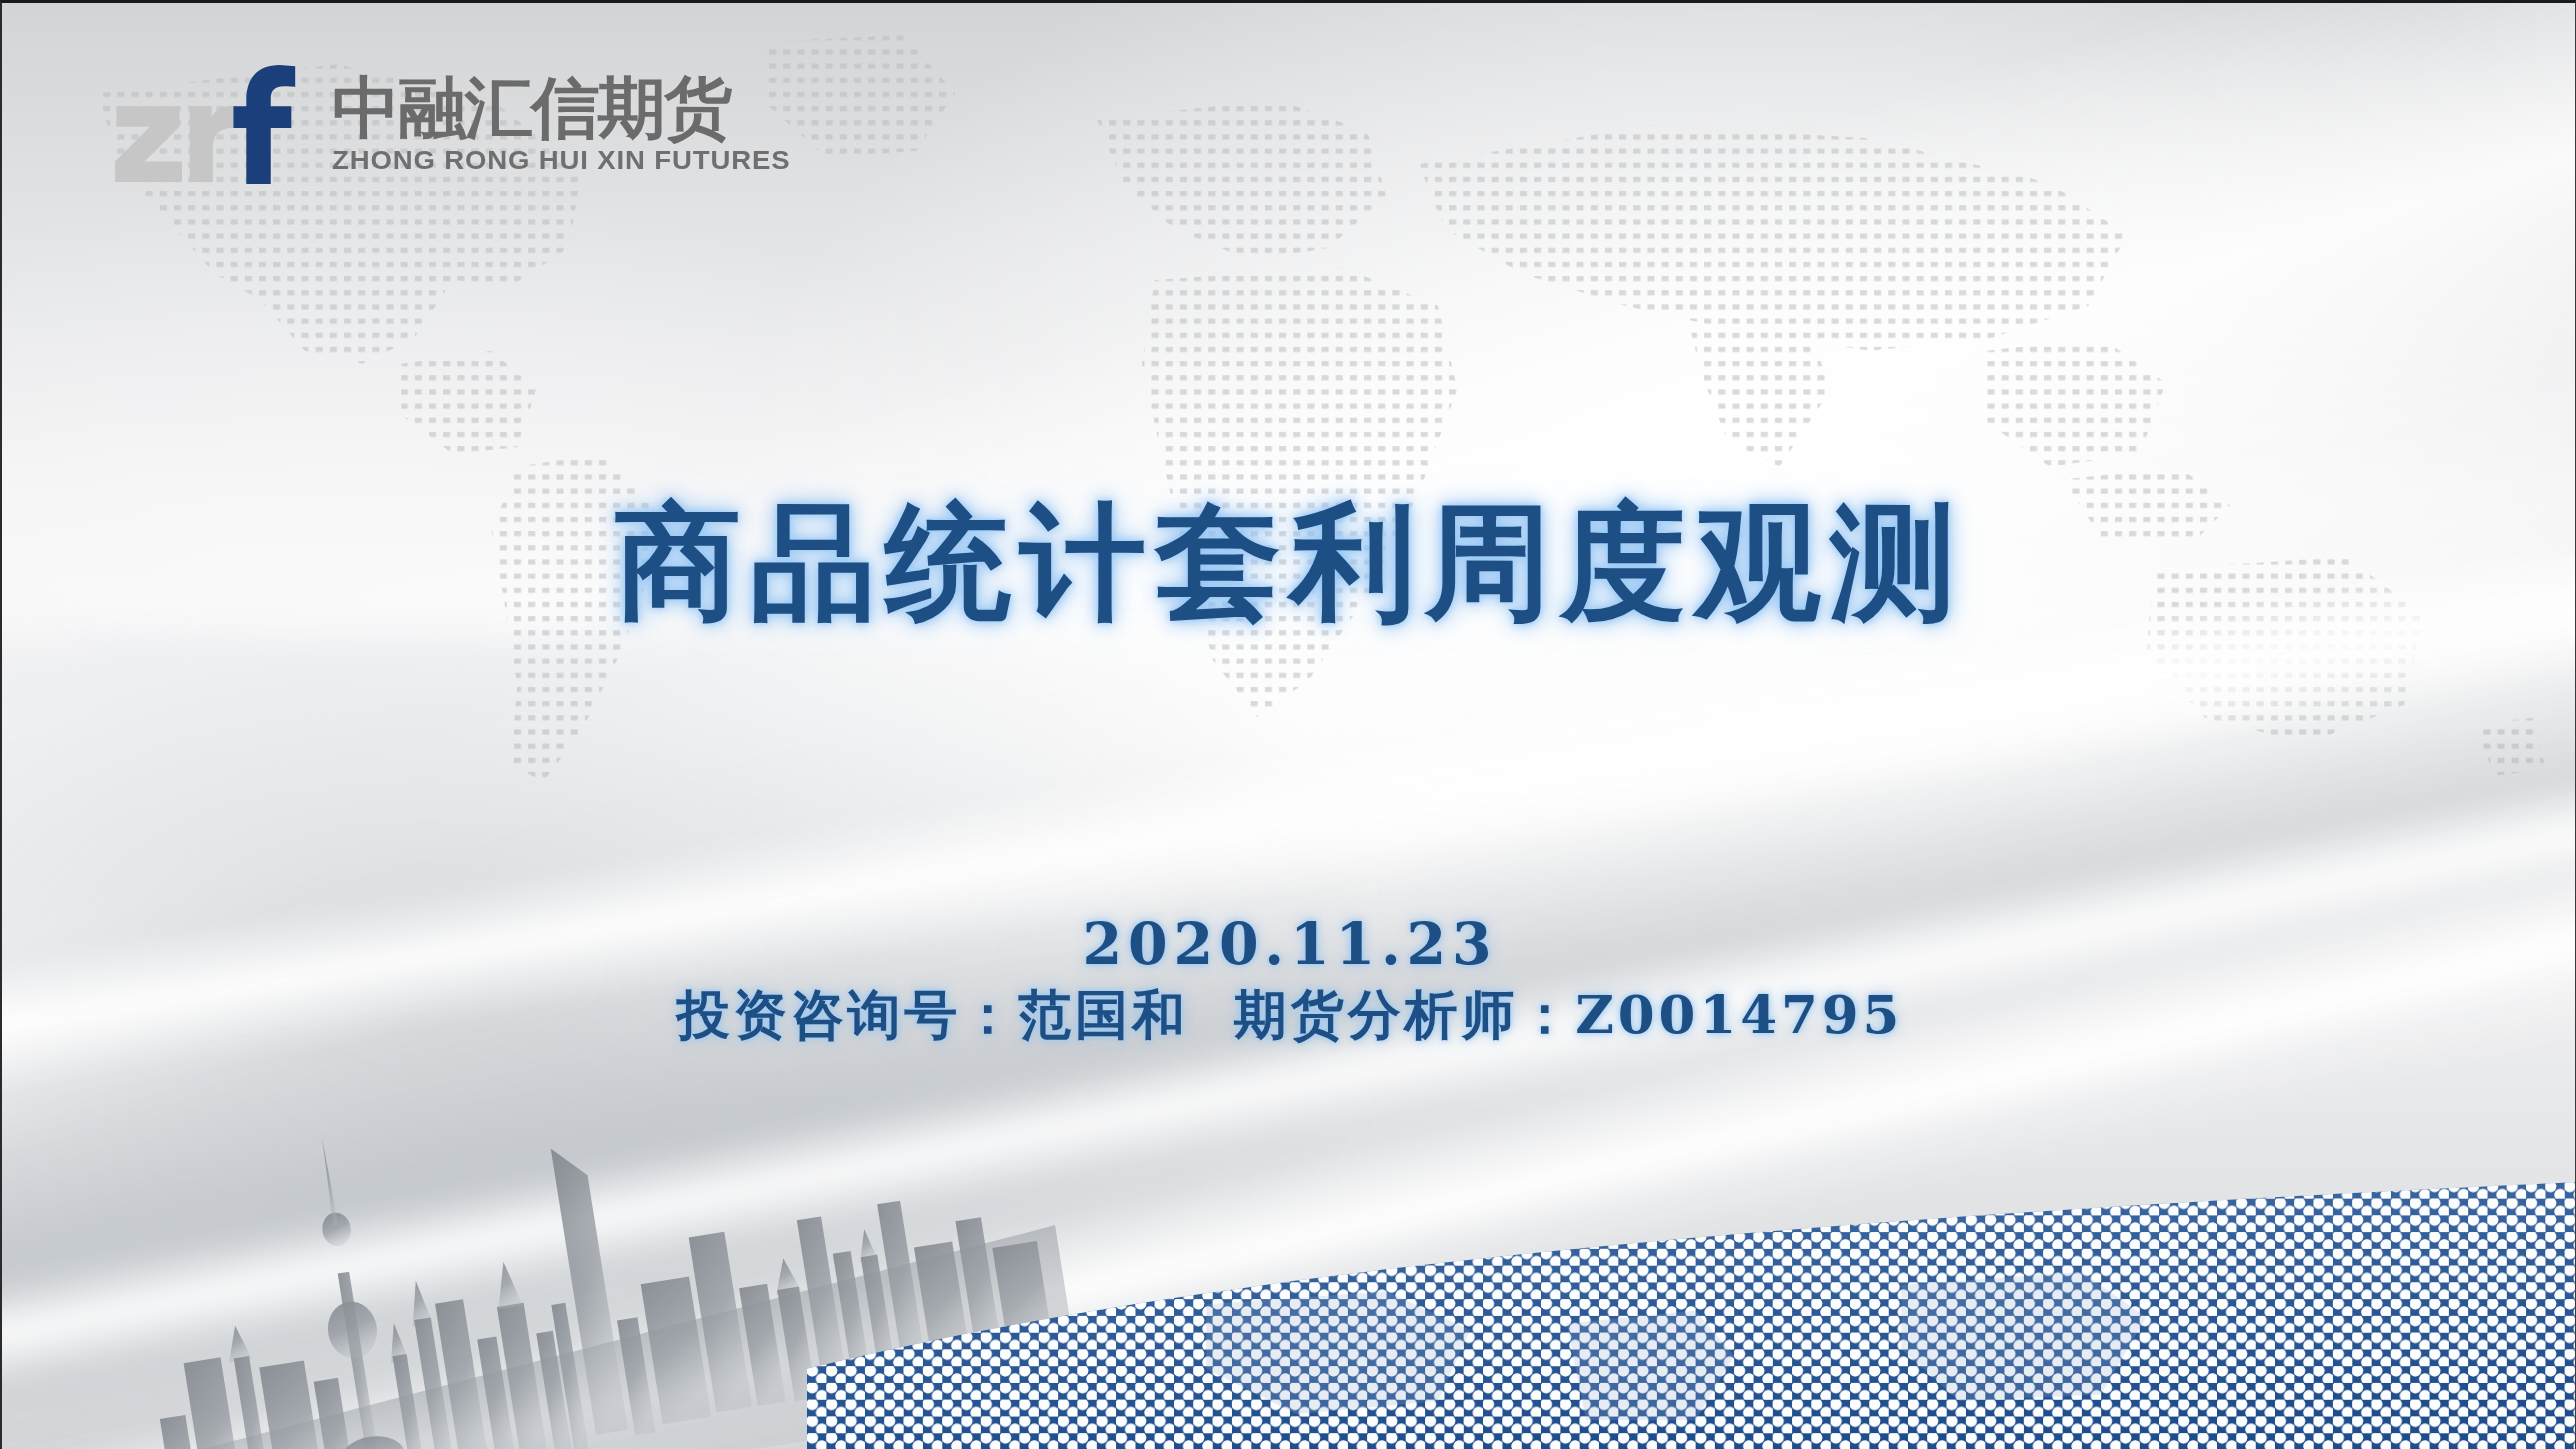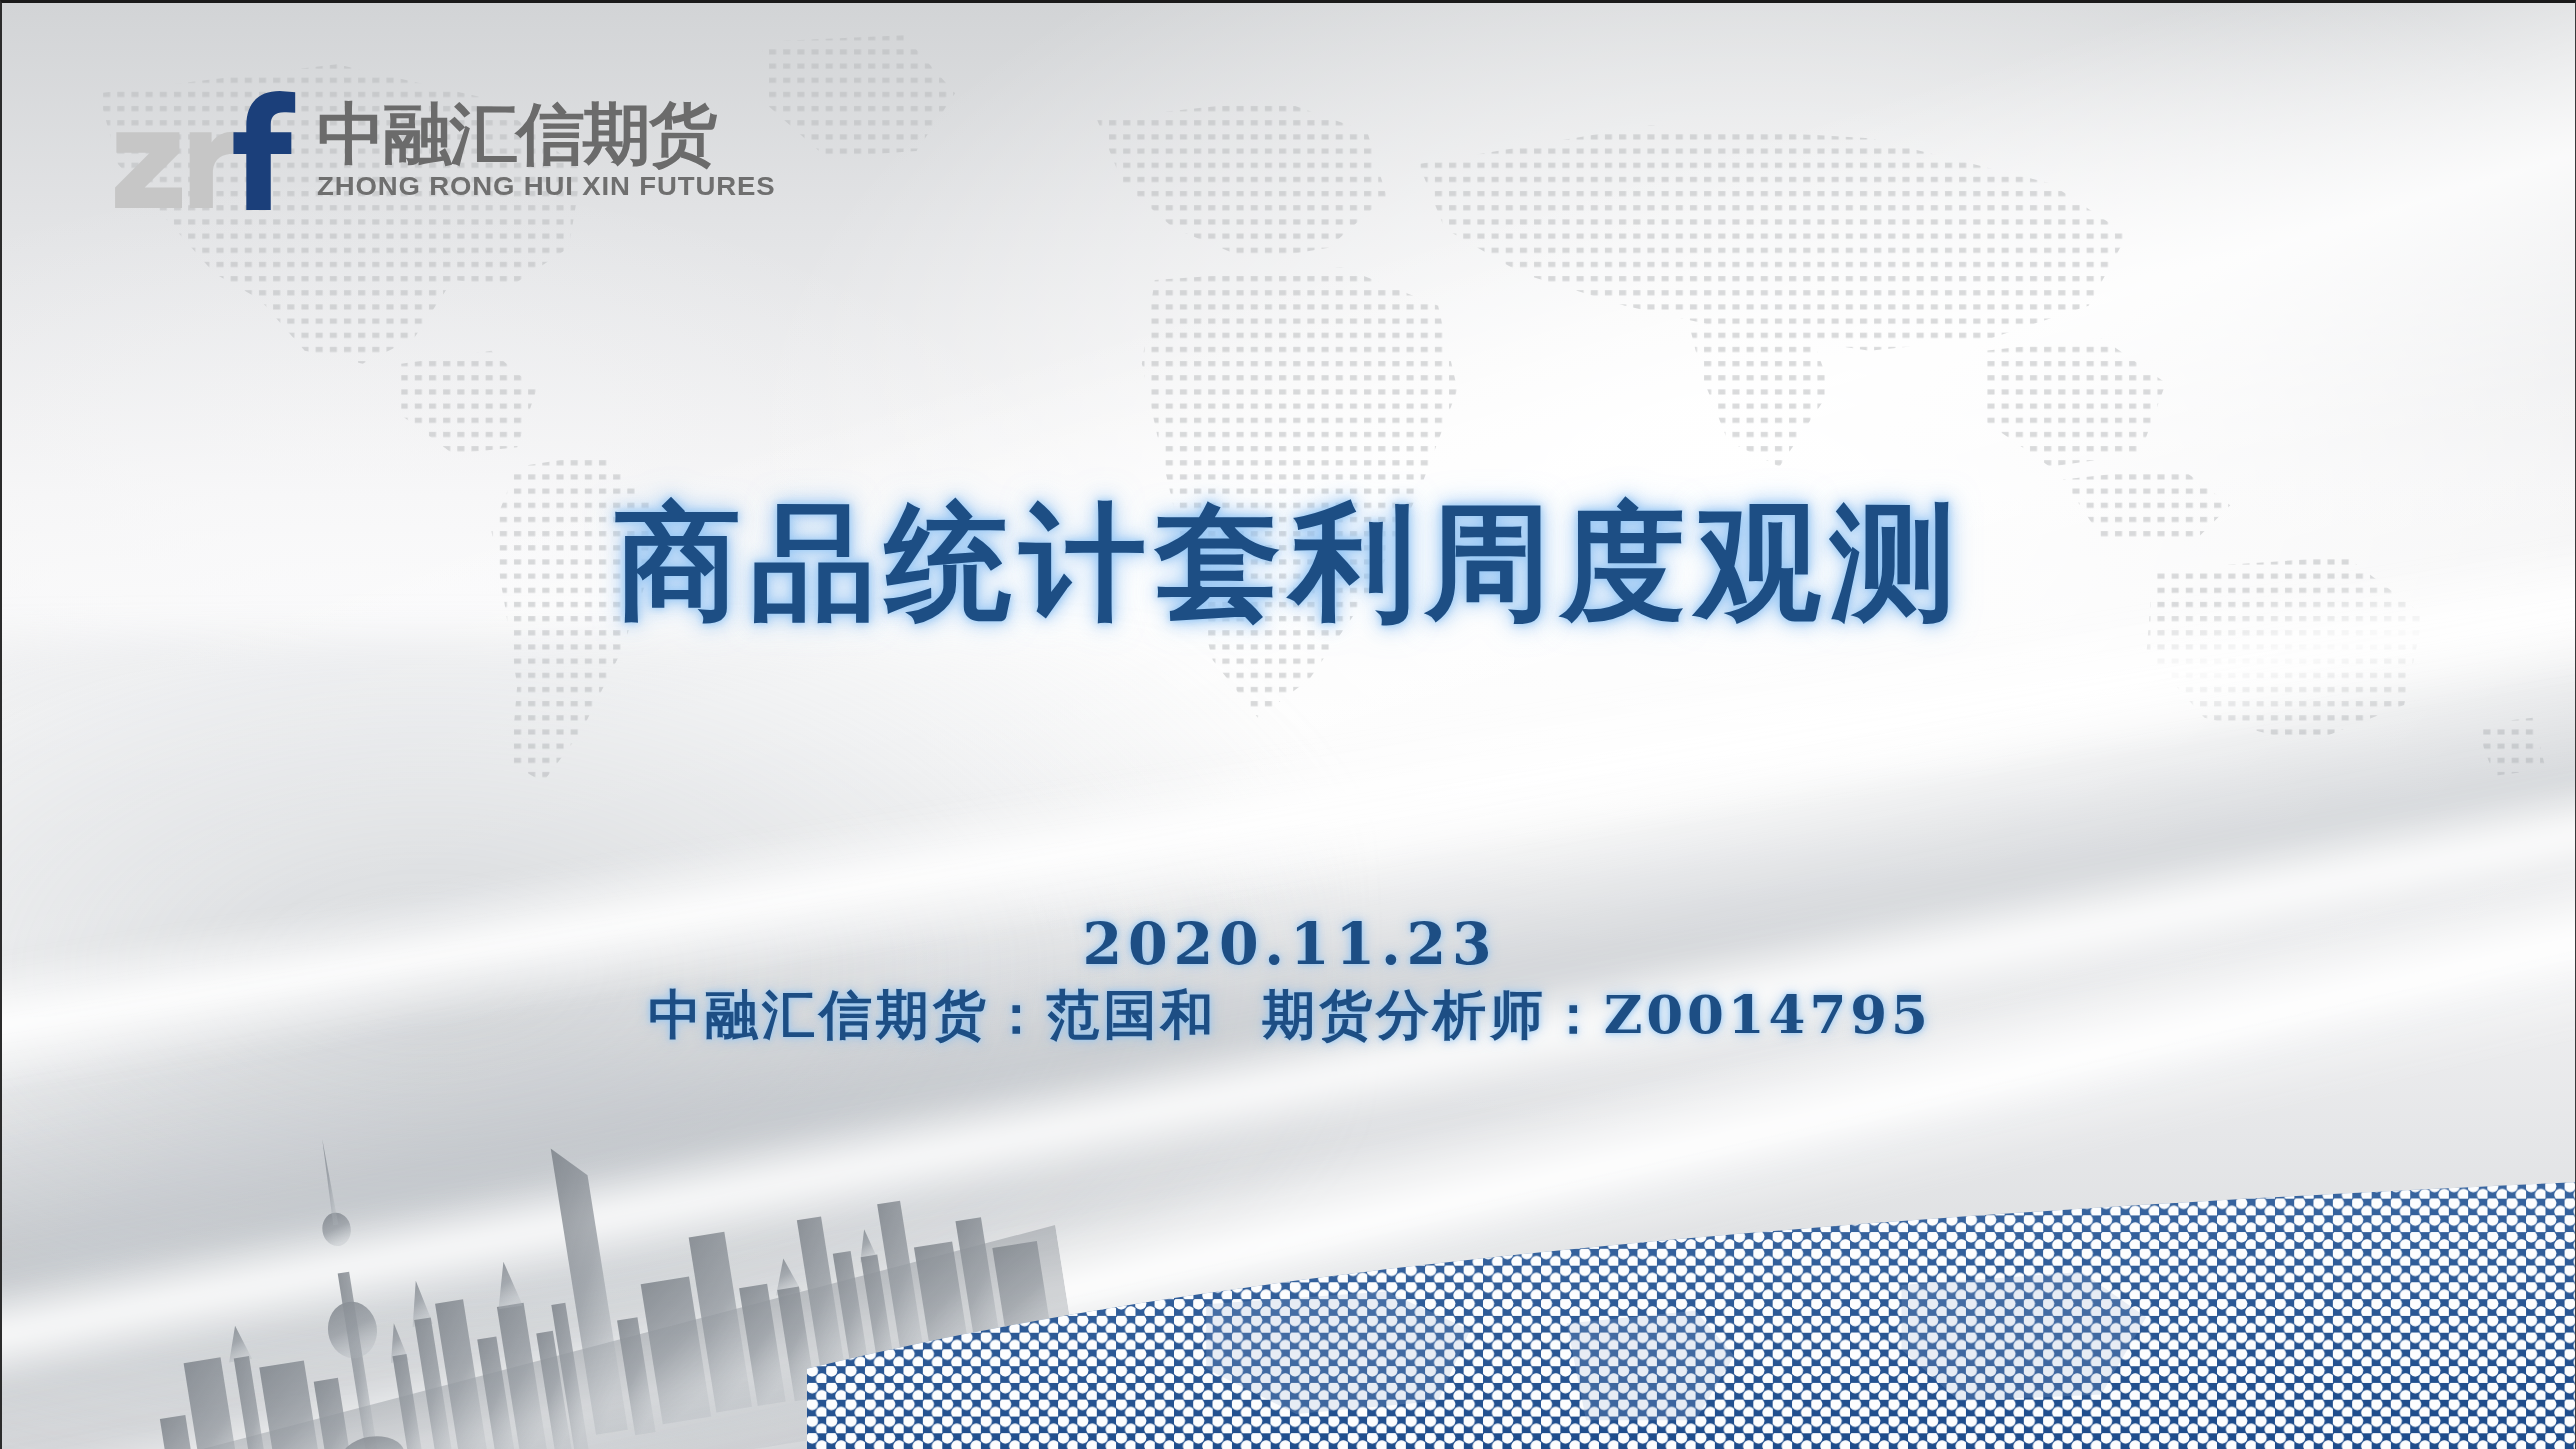--- a/index.html
+++ b/index.html
@@ -69,22 +69,22 @@
 
   
   .globe{
     position:absolute; left:805px; top:1095px; width:1777px; height:361px;
     pointer-events:none; overflow:hidden;
   }
   .globe svg{ width:100%; height:100%; display:block; }
 
   
   .logo{
-    position:absolute; left:109px; top:88px;
-    display:flex; align-items:flex-start; gap:1px;
+    position:absolute; left:109px; top:62px;
+    display:flex; align-items:flex-start; gap:16px;
   }
   .logo-mark{
     position:relative; width:187px; height:119px; flex:0 0 auto;
   }
   .logo-mark svg{ width:100%; height:100%; display:block; }
   .logo-words{
     margin-left:18px; display:flex; flex-direction:column;
     padding-top:7.7px;
   }
   .logo-cn{
@@ -310,18 +310,18 @@
       <div class="logo-cn">中融汇信期货</div>
       <div class="logo-en">ZHONG RONG HUI XIN FUTURES</div>
     </div>
   </div>
 
   <div class="title">商品统计套利周度观测</div>
 
   <div class="footer">
     <div class="date-line">2020.11.23</div>
     <div class="author-line">
-      <span>中融汇信期货：</span><span>范国和</span><span class="gap"></span><span>期货分析师：</span><span>Z0014795</span>
+      <span>投资咨询号：</span><span>范国和</span><span class="gap"></span><span>期货分析师：</span><span>Z0014795</span>
     </div>
   </div>
 
 </div>
 
 
 </body></html>

